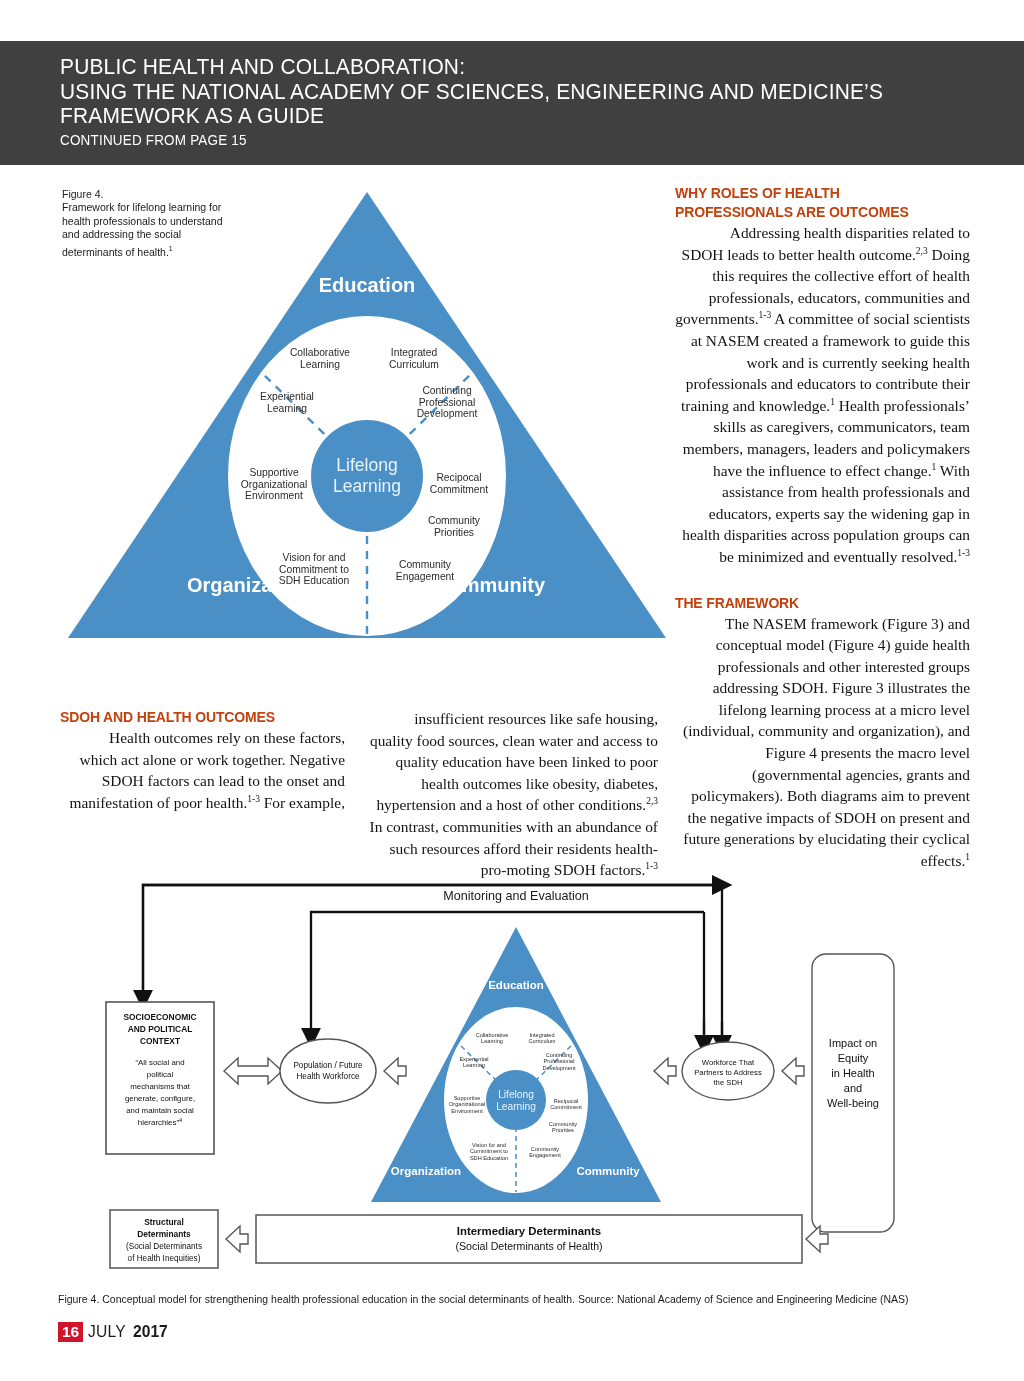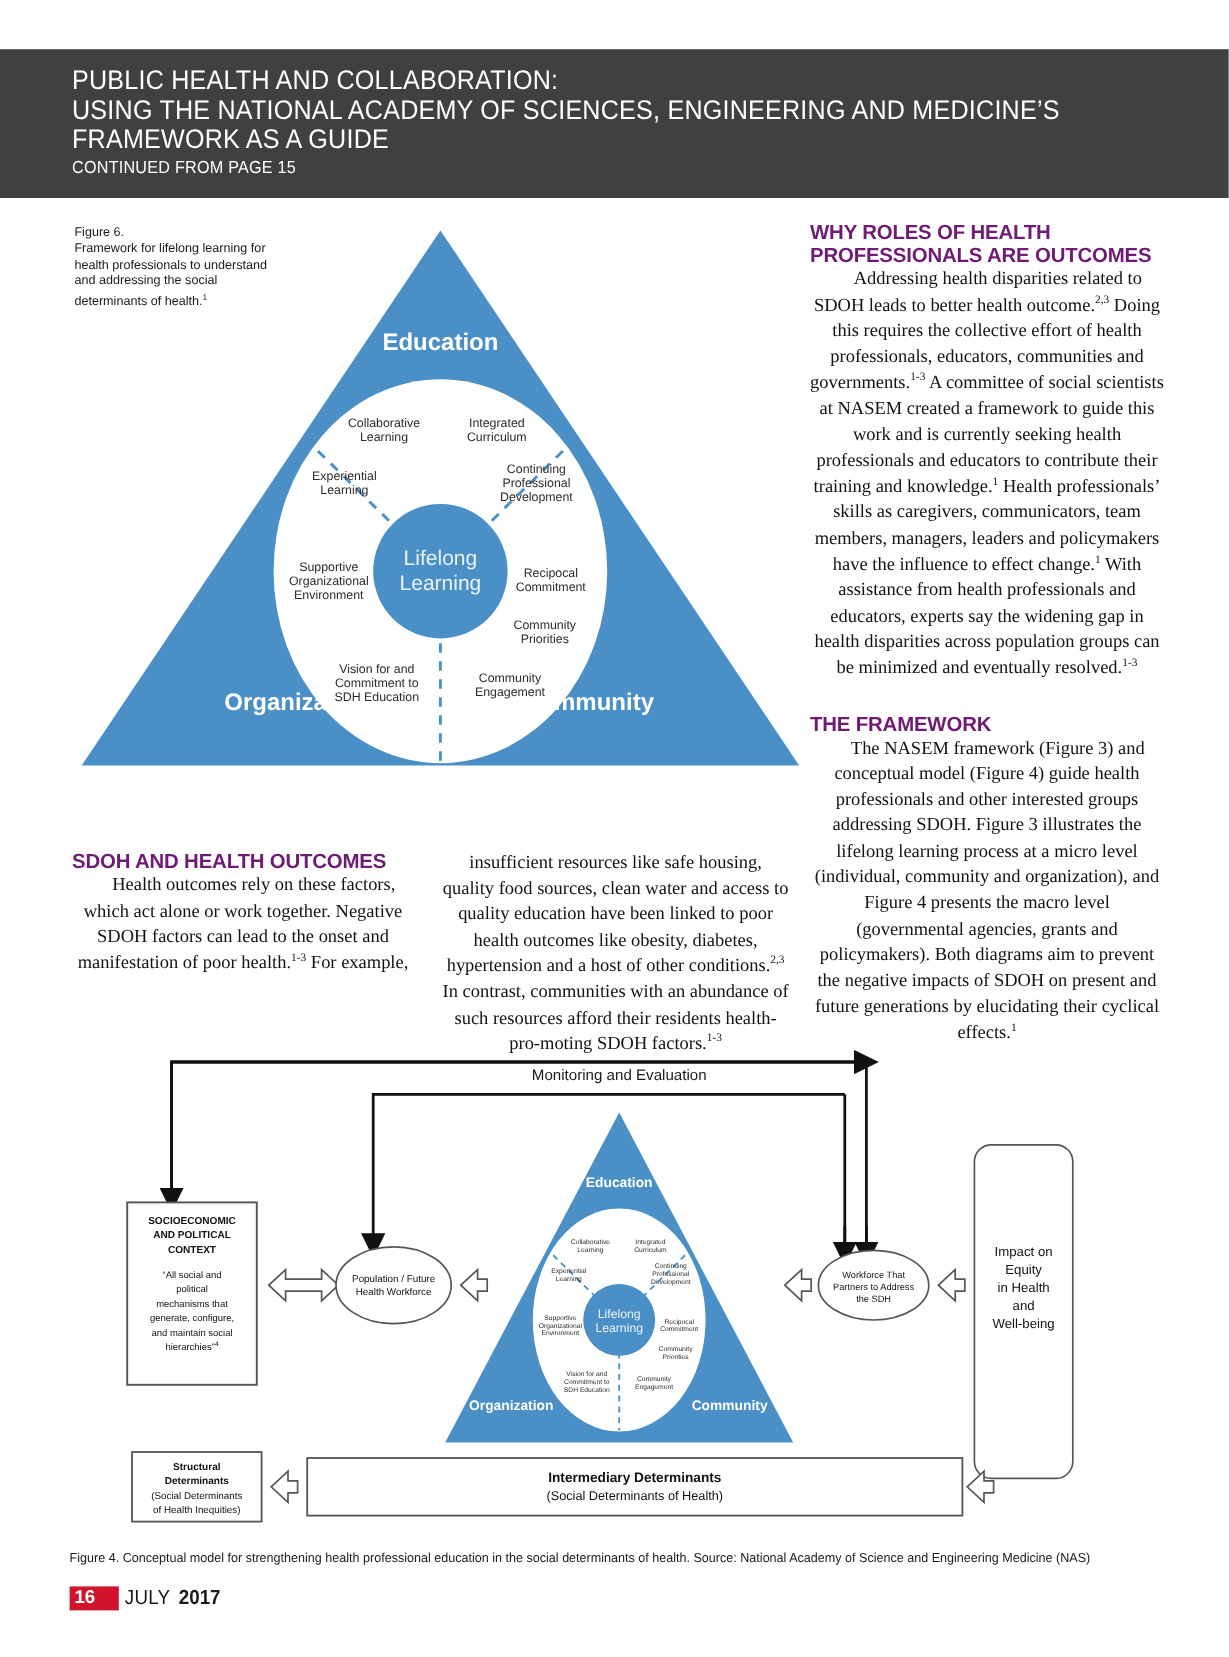--- a/index.html
+++ b/index.html
@@ -49,51 +49,51 @@
 
   
   .triwrap { position: absolute; }
   .triwrap svg { display: block; overflow: visible; }
   .bodycol { position: absolute; }
   .bodycol p {
     font-family: "Liberation Serif", serif;
     font-size: 15.4px;
     line-height: 21.6px;
     color: #121212;
-    text-align: center;
+    text-align: right;
   }
   .bodycol p.ind { text-indent: 18px; }
   .bodycol sup { font-size: 9.5px; vertical-align: super; line-height: 0; }
   .sec-head {
     font-family: "Liberation Sans", sans-serif;
     font-weight: bold;
-    font-size: 17px;
+    font-size: 14px;
     letter-spacing: -0.15px;
-    color: #701a75;
+    color: #c2410c;
     line-height: 19px;
   }
   .gap-lg { height: 26px; }
 
   
   #fig4 { position: absolute; left: 96px; top: 872px; width: 840px; height: 420px; }
   #fig4 svg { display:block; overflow: visible; }
 
   .fig4-caption {
     position: absolute; left: 58px; top: 1292px; width: 930px;
     font-size: 10.8px; line-height: 14px; color: #1a1a1a;
     font-family: "Liberation Sans", sans-serif;
     transform: scaleX(0.97); transform-origin: left center;
     white-space: nowrap;
   }
 
   
   .footer { position: absolute; left: 58px; top: 1322px; display: flex; align-items: center; }
   .pagenum {
     background: #cf142b; color: #fff; font-weight: bold;
-    font-size: 15.5px; padding: 1px 20px 2px 4px; line-height: 17px;
+    font-size: 15.5px; padding: 1px 4px 2px 4px; line-height: 17px;
     font-family: "Liberation Sans", sans-serif;
   }
   .footer-month {
     font-family: "Liberation Sans", sans-serif;
     font-size: 17px; color: #1a1a1a; margin-left: 5px; letter-spacing: 0.2px;
     transform: scaleX(0.92); transform-origin: left center;
   }
   .footer-year {
     font-family: "Liberation Sans", sans-serif;
     font-size: 17px; font-weight: bold; color: #1a1a1a; margin-left: 4px;
@@ -108,21 +108,21 @@
   <div class="header">
     <div class="header-inner">
       <div class="hdr-line">PUBLIC HEALTH AND COLLABORATION:</div>
       <div class="hdr-line">USING THE NATIONAL ACADEMY OF SCIENCES, ENGINEERING AND MEDICINE’S</div>
       <div class="hdr-line">FRAMEWORK AS A GUIDE</div>
       <div class="hdr-cont">CONTINUED FROM PAGE 15</div>
     </div>
   </div>
 
   <div class="fig3-caption">
-    <span>Figure 6.</span><br>
+    <span>Figure 4.</span><br>
     <span>Framework for lifelong learning for health professionals to understand and addressing the social determinants of health.</span><sup>1</sup>
   </div>
 
   <div class="triwrap" style="left:62px; top:186px; width:610px; height:460px;">
     <svg width="610" height="460" viewBox="0 0 610 460">
       <polygon points="305,6 604,452 6,452" fill="#4a8fc6"></polygon>
       <ellipse cx="305" cy="290" rx="139" ry="160" fill="#ffffff"></ellipse>
       <g stroke="#4a8fc6" stroke-width="2.4" stroke-dasharray="8,7" fill="none">
         <line x1="305" y1="290" x2="196" y2="183"></line>
         <line x1="305" y1="290" x2="414" y2="183"></line>

